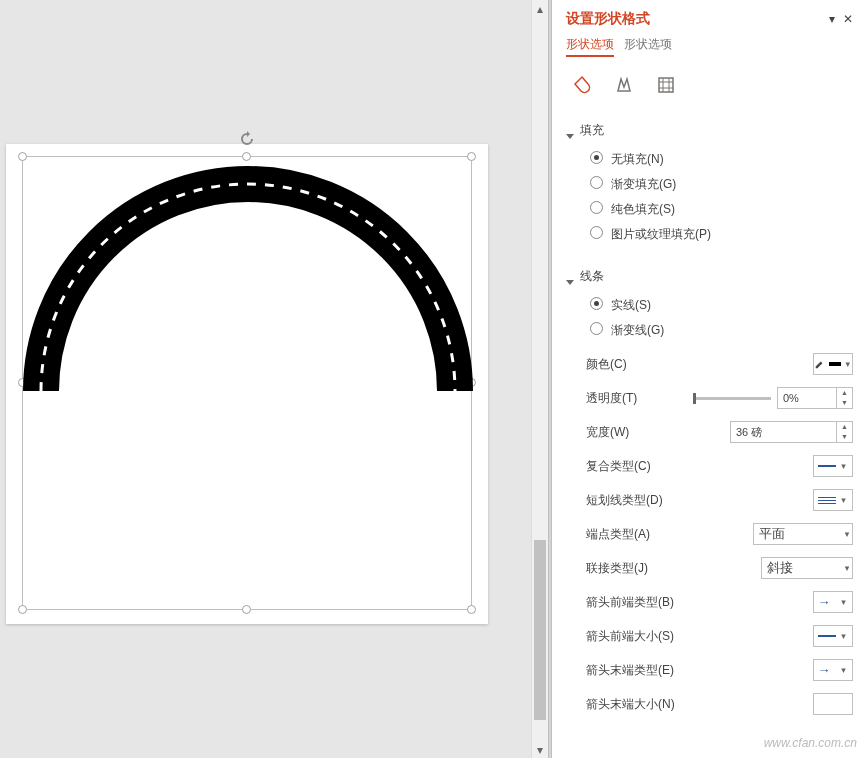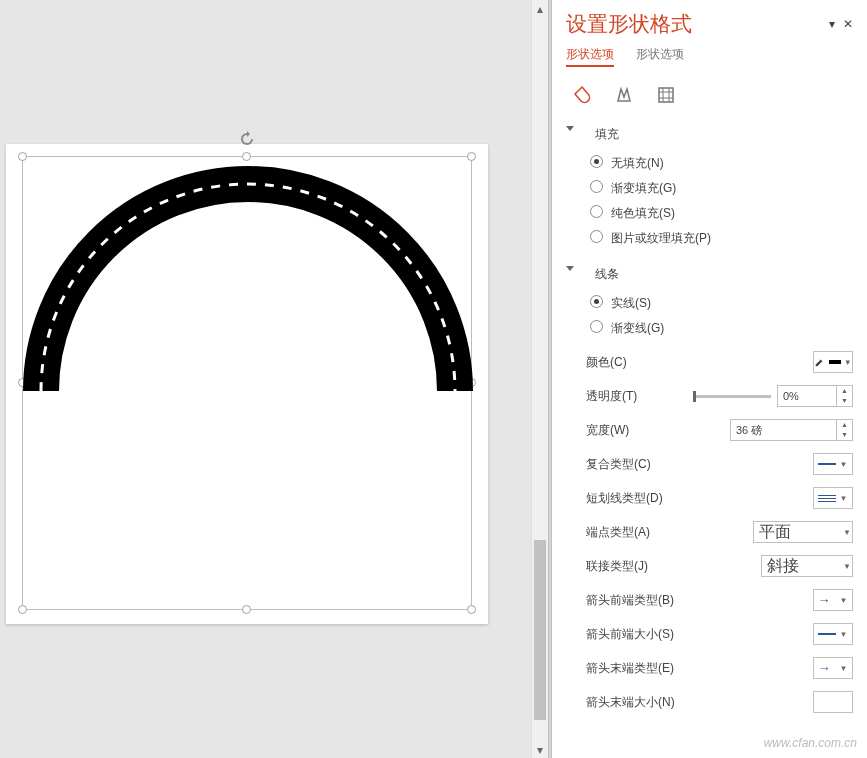--- a/index.html
+++ b/index.html
@@ -13,50 +13,50 @@
 .hw{left:-5px;top:50%;margin-top:-5px}
 .he{right:-5px;top:50%;margin-top:-5px}
 .hnw{top:-5px;left:-5px}.hne{top:-5px;right:-5px}.hsw{bottom:-5px;left:-5px}.hse{bottom:-5px;right:-5px}
 .rot{position:absolute;top:-26px;left:50%;margin-left:-8px;color:#888}
 .scrollbar-v{position:absolute;right:-20px;width:17px;top:0;bottom:0;background:#f0f0f0;border-left:1px solid #ddd}
 .scroll-btn{width:100%;height:17px;display:flex;align-items:center;justify-content:center;color:#666;background:#f0f0f0}
 .scroll-thumb{position:absolute;left:2px;right:2px;top:540px;height:180px;background:#c1c1c1}
 .divider{width:4px;background:#d4d4d4;border-left:1px solid #c0c0c0;border-right:1px solid #c0c0c0}
 .panel{width:315px;background:#fff;display:flex;flex-direction:column;padding:8px 14px 0 14px;position:relative}
 .panel-header{display:flex;align-items:center;justify-content:space-between;font-size:16px;color:#d24726;padding:2px 0 6px 0}
-.panel-title{font-size:21px;color:#d24726;font-weight:normal}
+.panel-title{font-size:14px;color:#d24726;font-weight:bold}
 .panel-close{display:flex;gap:8px;color:#444;font-size:13px}
-.tabs{display:flex;gap:22px;margin-bottom:10px;font-size:12px}
+.tabs{display:flex;gap:10px;margin-bottom:10px;font-size:12px}
 .tab{color:#777;padding:2px 0;cursor:pointer}
 .tab.active{color:#d24726;border-bottom:2px solid #d24726}
 .icon-tabs{display:flex;gap:18px;margin:6px 0 12px 4px}
 .icon-tab{width:24px;height:24px;display:flex;align-items:center;justify-content:center;color:#797774;border:1px solid transparent}
 .icon-tab.active{color:#d24726}
 .section{margin:6px 0}
-.section-header{display:flex;align-items:flex-start;gap:21px;color:#d24726;font-size:12px;margin:1px 0 6px 0;cursor:pointer}
+.section-header{display:flex;align-items:flex-end;gap:6px;color:#d24726;font-size:12px;margin:7px 0 6px 0;cursor:pointer}
 .caret{width:0;height:0;border-left:4px solid transparent;border-right:4px solid transparent;border-top:5px solid #666}
 .radio-group{display:flex;flex-direction:column;gap:8px;padding:6px 0 6px 24px}
 .radio-item{display:flex;align-items:flex-start;gap:8px;color:#444;cursor:pointer}
 .radio{width:13px;height:13px;border:1px solid #888;border-radius:50%;display:flex;align-items:center;justify-content:center;background:#fff}
 .radio.checked::after{content:"";width:5px;height:5px;background:#444;border-radius:50%}
 .props{display:flex;flex-direction:column;gap:12px;padding:8px 0 0 20px}
 .prop-row{display:flex;align-items:center;justify-content:space-between;min-height:22px}
 .prop-label{color:#444}
 .prop-ctrl{display:flex;align-items:center;gap:0}
 .color-btn{width:40px;height:22px;border:1px solid #c0c0c0;display:flex;align-items:center;justify-content:center;gap:3px;background:#fff}
 .color-sw{width:14px;height:4px;background:#000}
 .dd{width:10px;color:#666;font-size:9px;text-align:center}
 .slider{width:78px;height:3px;background:#c0c0c0;margin-right:6px;position:relative}
 .slider::before{content:"";position:absolute;left:0;top:-4px;width:3px;height:11px;background:#666}
 .num-input{width:76px;height:22px;border:1px solid #c0c0c0;display:flex;align-items:center;background:#fff}
 .num-val{flex:1;padding:0 5px;font-size:11px}
 .spin{width:16px;display:flex;flex-direction:column}
 .spin-btn{height:10px;font-size:7px;text-align:center;color:#666;border-left:1px solid #c0c0c0;line-height:10px}
 .combo{width:92px;height:22px;border:1px solid #c0c0c0;display:flex;align-items:center;background:#fff}
-.combo-val{flex:1;padding:0 5px;font-size:16px}
+.combo-val{flex:1;padding:0 5px;font-size:13px}
 .icon-combo{width:40px;height:22px;border:1px solid #c0c0c0;display:flex;align-items:center;justify-content:center;gap:3px;background:#fff}
 .line-icon{display:inline-block;width:18px;border-top:2px solid #2b579a}
 .triple-line{display:flex;flex-direction:column;gap:2px;width:18px}
 .triple-line span{height:1px;background:#2b579a}
 .arrow-ico{width:18px;height:10px;position:relative}
 .arrow-ico::after{content:"→";color:#2b579a;font-size:13px;position:absolute;top:-4px}
 .watermark{position:absolute;right:10px;bottom:8px;color:#bbb;font-style:italic;font-size:12px;pointer-events:none}
 </style>
 </head>
 <body>

